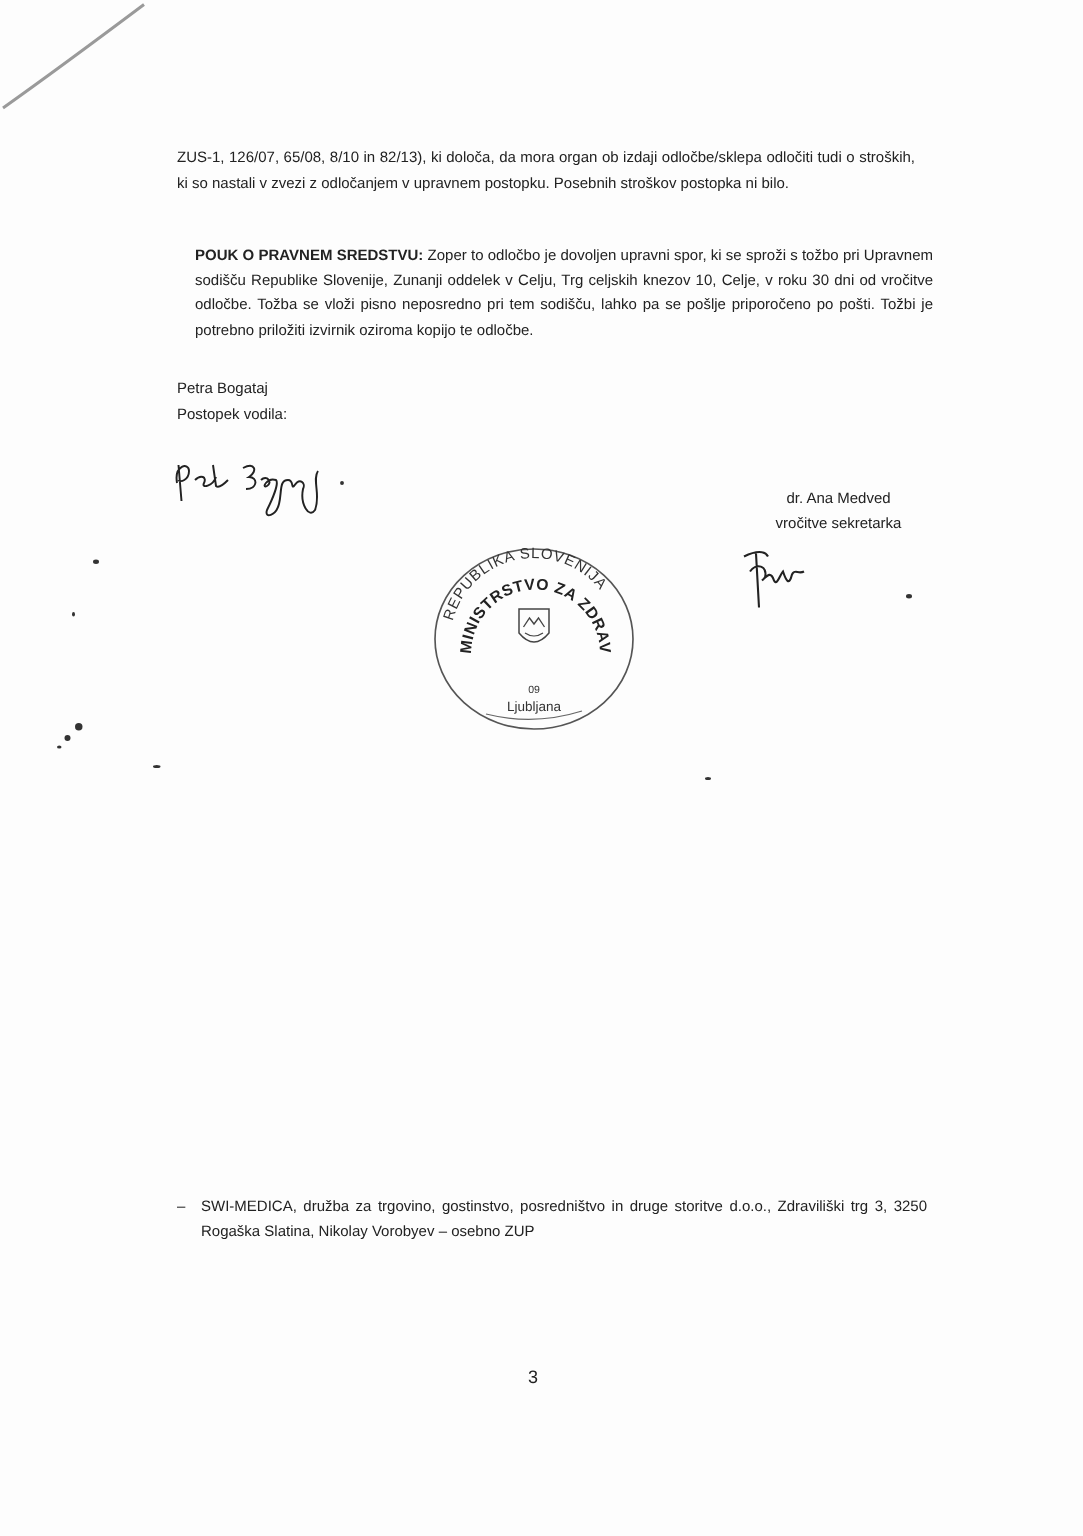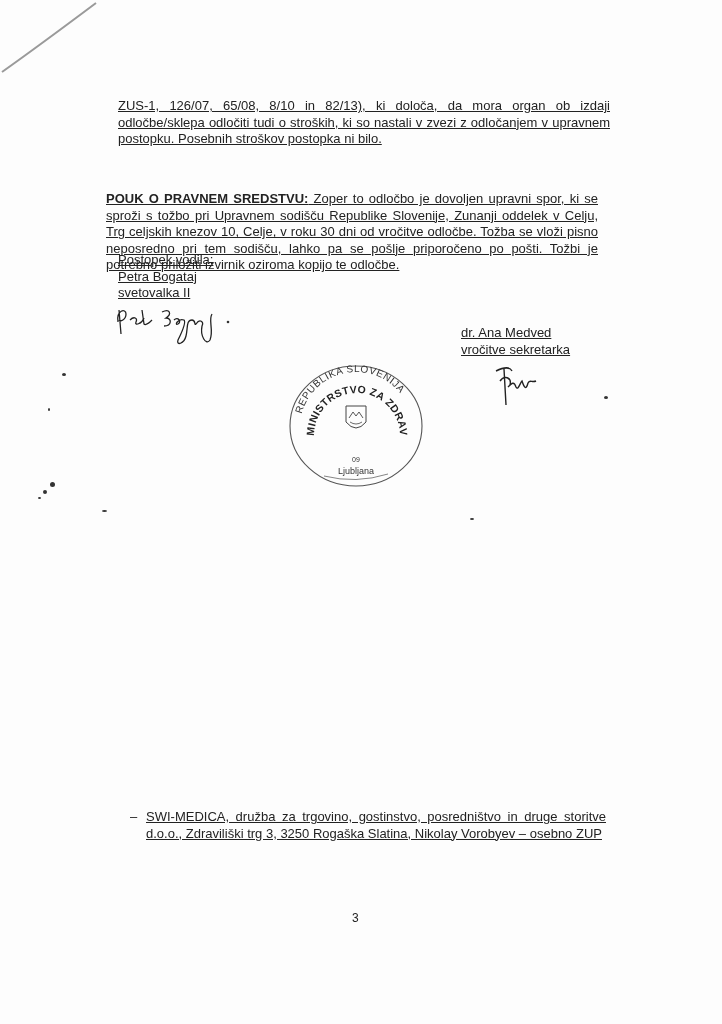--- a/index.html
+++ b/index.html
@@ -1,30 +1,30 @@
 <!DOCTYPE html>
 <html><head>
 <meta charset="utf-8">
 <style>
   html, body { margin: 0; padding: 0; }
   body {
     width: 722px; height: 1024px; background: #fdfdfd; position: relative; overflow: hidden;
     font-family: "Liberation Sans", sans-serif; color: #222;
   }
   .page { position: absolute; left: 0; top: 0; width: 722px; height: 1024px; }
-  .text { position: absolute; font-size: 13px; line-height: 16.6px; text-decoration: underline; }
+  .text { position: absolute; font-size: 10px; line-height: 16.6px; }
   .justify { text-align: justify; text-align-last: left; }
   .para1 { left: 118px; top: 98px; width: 492px; }
-  .para2 { left: 106px; top: 163px; width: 492px; margin-top: 28px; }
+  .para2 { left: 130px; top: 163px; width: 492px; }
   .para2 b { font-weight: bold; }
   .staff { left: 118px; top: 252px; width: 200px; }
-  .approver { left: 461px; top: 325px; width: 140px; text-align: left; }
+  .approver { left: 489px; top: 325px; width: 140px; text-align: center; }
   .vrociti { left: 118px; top: 797px; width: 500px; }
   .vrociti-title { font-weight: bold; font-style: italic; text-decoration: underline; }
-  .vrociti ul { list-style: none; margin: 12px; padding: 0; }
+  .vrociti ul { list-style: none; margin: 0; padding: 0; }
   .vrociti li { position: relative; padding-left: 16px; text-align: justify; text-align-last: left; }
   .vrociti li::before { content: "–"; position: absolute; left: 0; top: 0; }
   .page-number { position: absolute; left: 352px; top: 911px; font-size: 12px; }
   .stamp { position: absolute; left: 284px; top: 358px; width: 144px; height: 134px; }
   .sig { position: absolute; }
   .speck { position: absolute; background: #333; border-radius: 50%; }
 </style>
 </head>
 <body>
 
@@ -34,23 +34,22 @@
     <path d="M2,72 Q40,45 96,3" stroke="#9a9a9a" stroke-width="2" fill="none"></path>
   </svg>
 
   <div class="text justify para1">ZUS-1, 126/07, 65/08, 8/10 in 82/13), ki določa, da mora organ ob izdaji odločbe/sklepa odločiti tudi o stroških, ki so nastali v zvezi z odločanjem v upravnem postopku. Posebnih stroškov postopka ni bilo.</div>
 
   <div class="text justify para2">
     <b>POUK O PRAVNEM SREDSTVU:</b><span> Zoper to odločbo je dovoljen upravni spor, ki se sproži s tožbo pri Upravnem sodišču Republike Slovenije, Zunanji oddelek v Celju, Trg celjskih knezov 10, Celje, v roku 30 dni od vročitve odločbe. Tožba se vloži pisno neposredno pri tem sodišču, lahko pa se pošlje priporočeno po pošti. Tožbi je potrebno priložiti izvirnik oziroma kopijo te odločbe.</span>
   </div>
 
   <div class="text staff">
+    <div>Petra Bogataj</div>
     <div>Postopek vodila:</div>
-    <div>Petra Bogataj</div>
-    <div>svetovalka II</div>
   </div>
 
   <svg class="sig" style="left:112px;top:300px" width="130" height="50">
     <path d="M6,22 C4,10 14,8 14,14 C14,20 8,22 7,20 M7,10 L9,34 M18,20 C22,16 26,18 24,22 C22,26 30,24 32,18 M30,10 L32,24 C34,26 38,22 40,20 M50,12 C58,8 60,14 54,18 C60,18 60,26 52,26 M62,20 C66,16 70,22 66,24 C62,26 66,18 72,20 C74,22 70,32 66,40 C64,46 72,44 74,36 C76,28 74,20 80,20 C84,20 82,26 84,24 C88,18 92,22 90,26 C88,36 94,46 98,40 C102,30 96,20 100,14" stroke="#222" stroke-width="1.3" fill="none"></path>
     <circle cx="116" cy="22" r="1.3" fill="#333"></circle>
   </svg>
 
   <div class="text approver">
     <div>dr. Ana Medved</div>
     <div>vročitve sekretarka</div>

